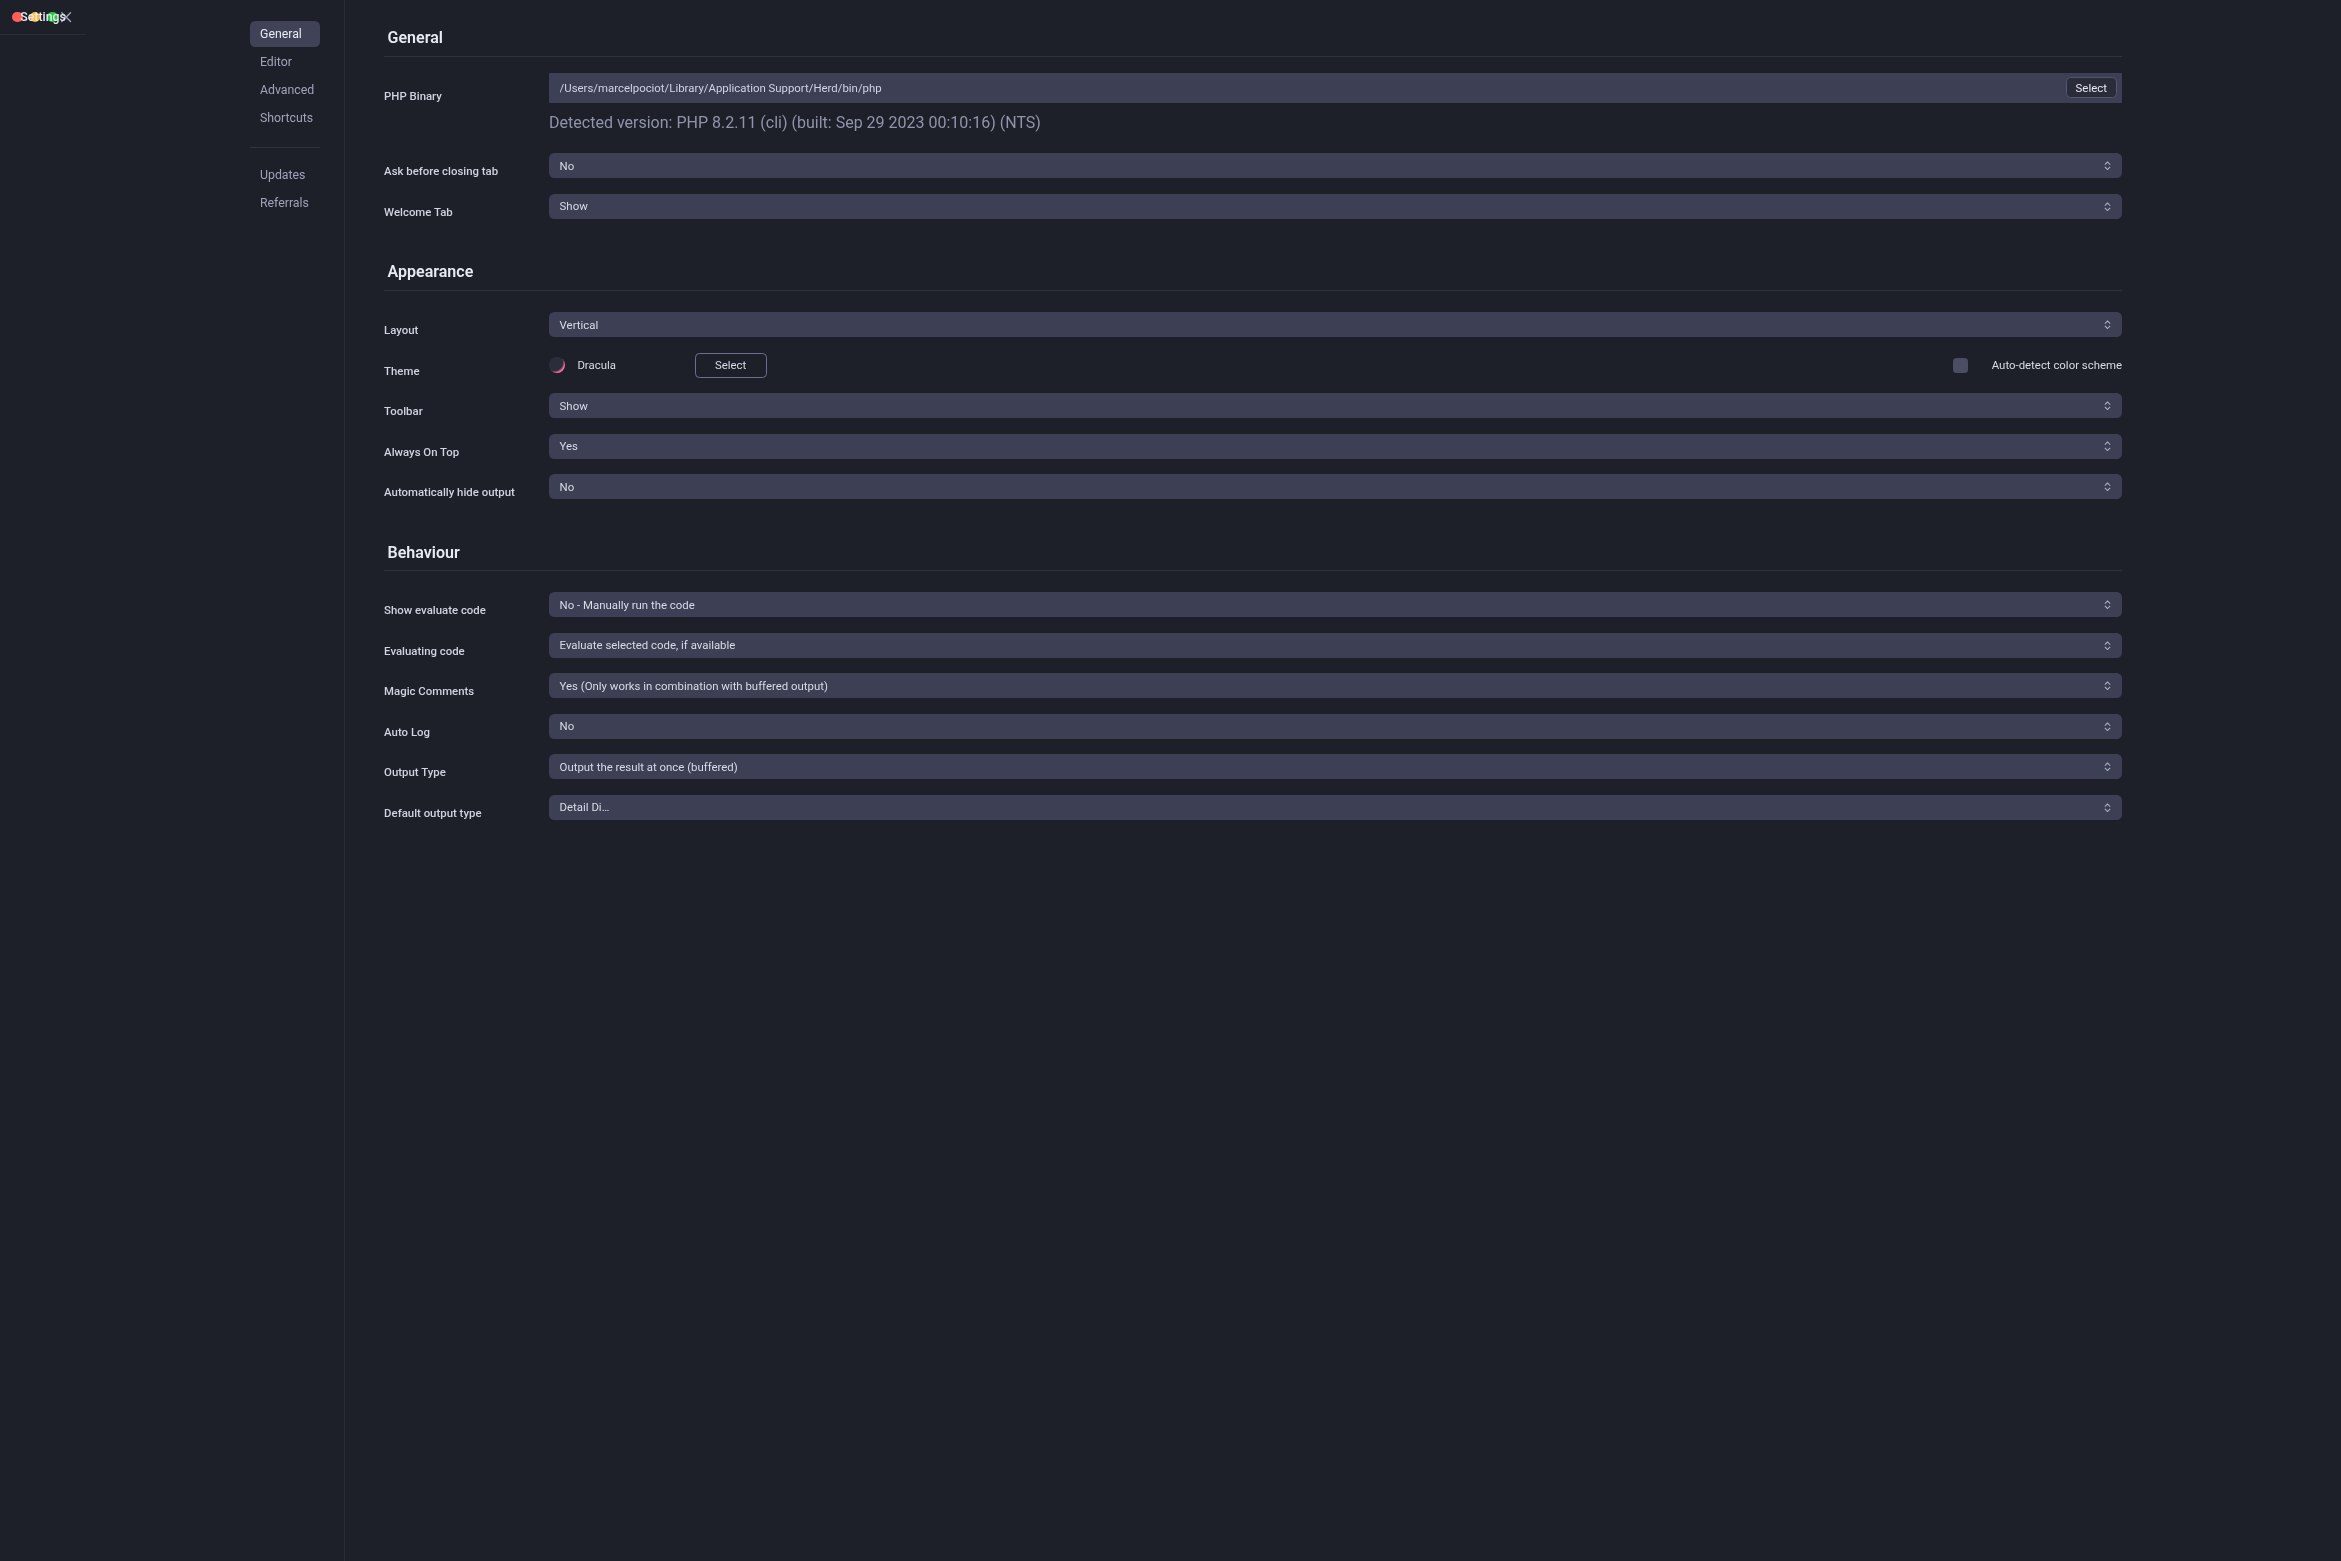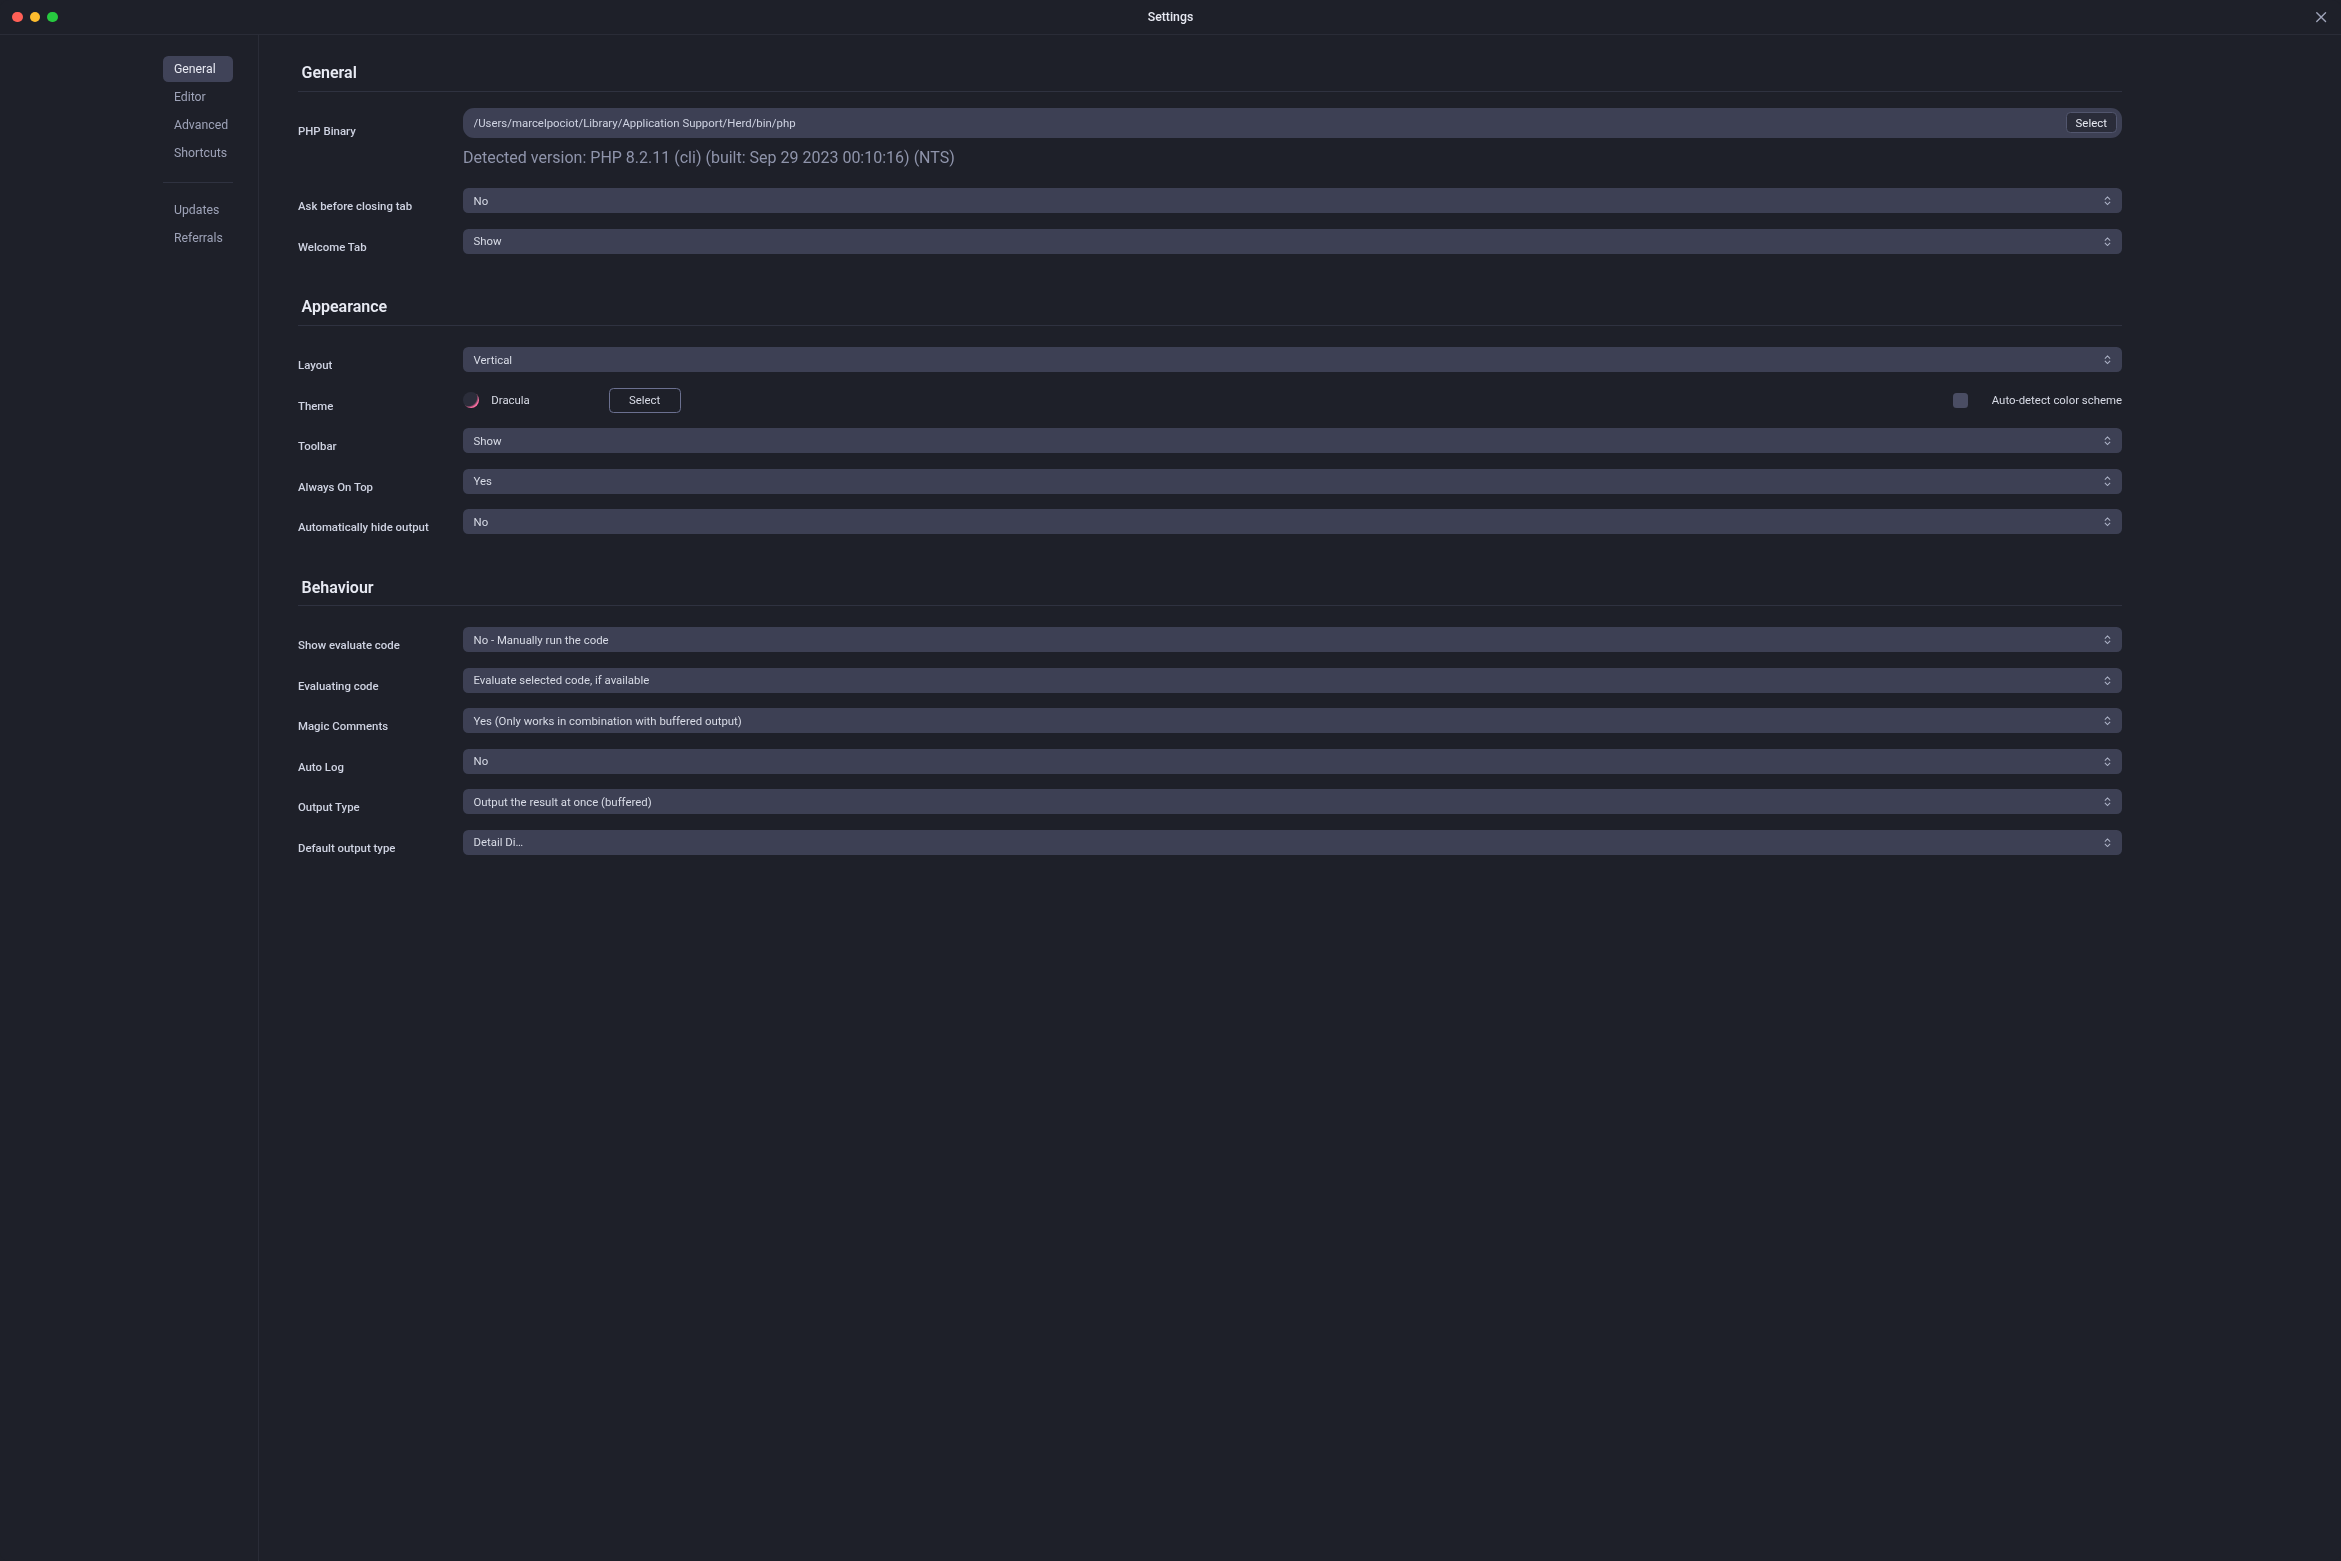--- a/index.html
+++ b/index.html
@@ -11,21 +11,20 @@
     font-size: 11.4px;
     overflow: hidden;
   }
   .window {
     width: 100%;
     height: 100%;
     background: #1e2029;
     border-radius: 8.8px;
     overflow: hidden;
     display: flex;
-    flex-direction: column;
   }
   .titlebar {
     height: 35px;
     display: flex;
     align-items: center;
     padding: 0 12.3px;
     border-bottom: 0.9px solid #2a2c37;
     position: relative;
   }
   .traffic-lights {
@@ -116,21 +115,21 @@
     font-weight: 500;
   }
   .row-control {
     flex: 1;
     display: flex;
     align-items: center;
   }
   .textfield-wrap {
     flex: 1;
     background: #3d4054;
-    border-radius: 11px;
+    border-radius: 1px;
     display: flex;
     align-items: center;
     height: 30px;
     padding: 0 5.3px 0 10.5px;
   }
   .textfield {
     flex: 1;
     color: #cfd3e2;
     font-size: 11.4px;
     overflow: hidden;

